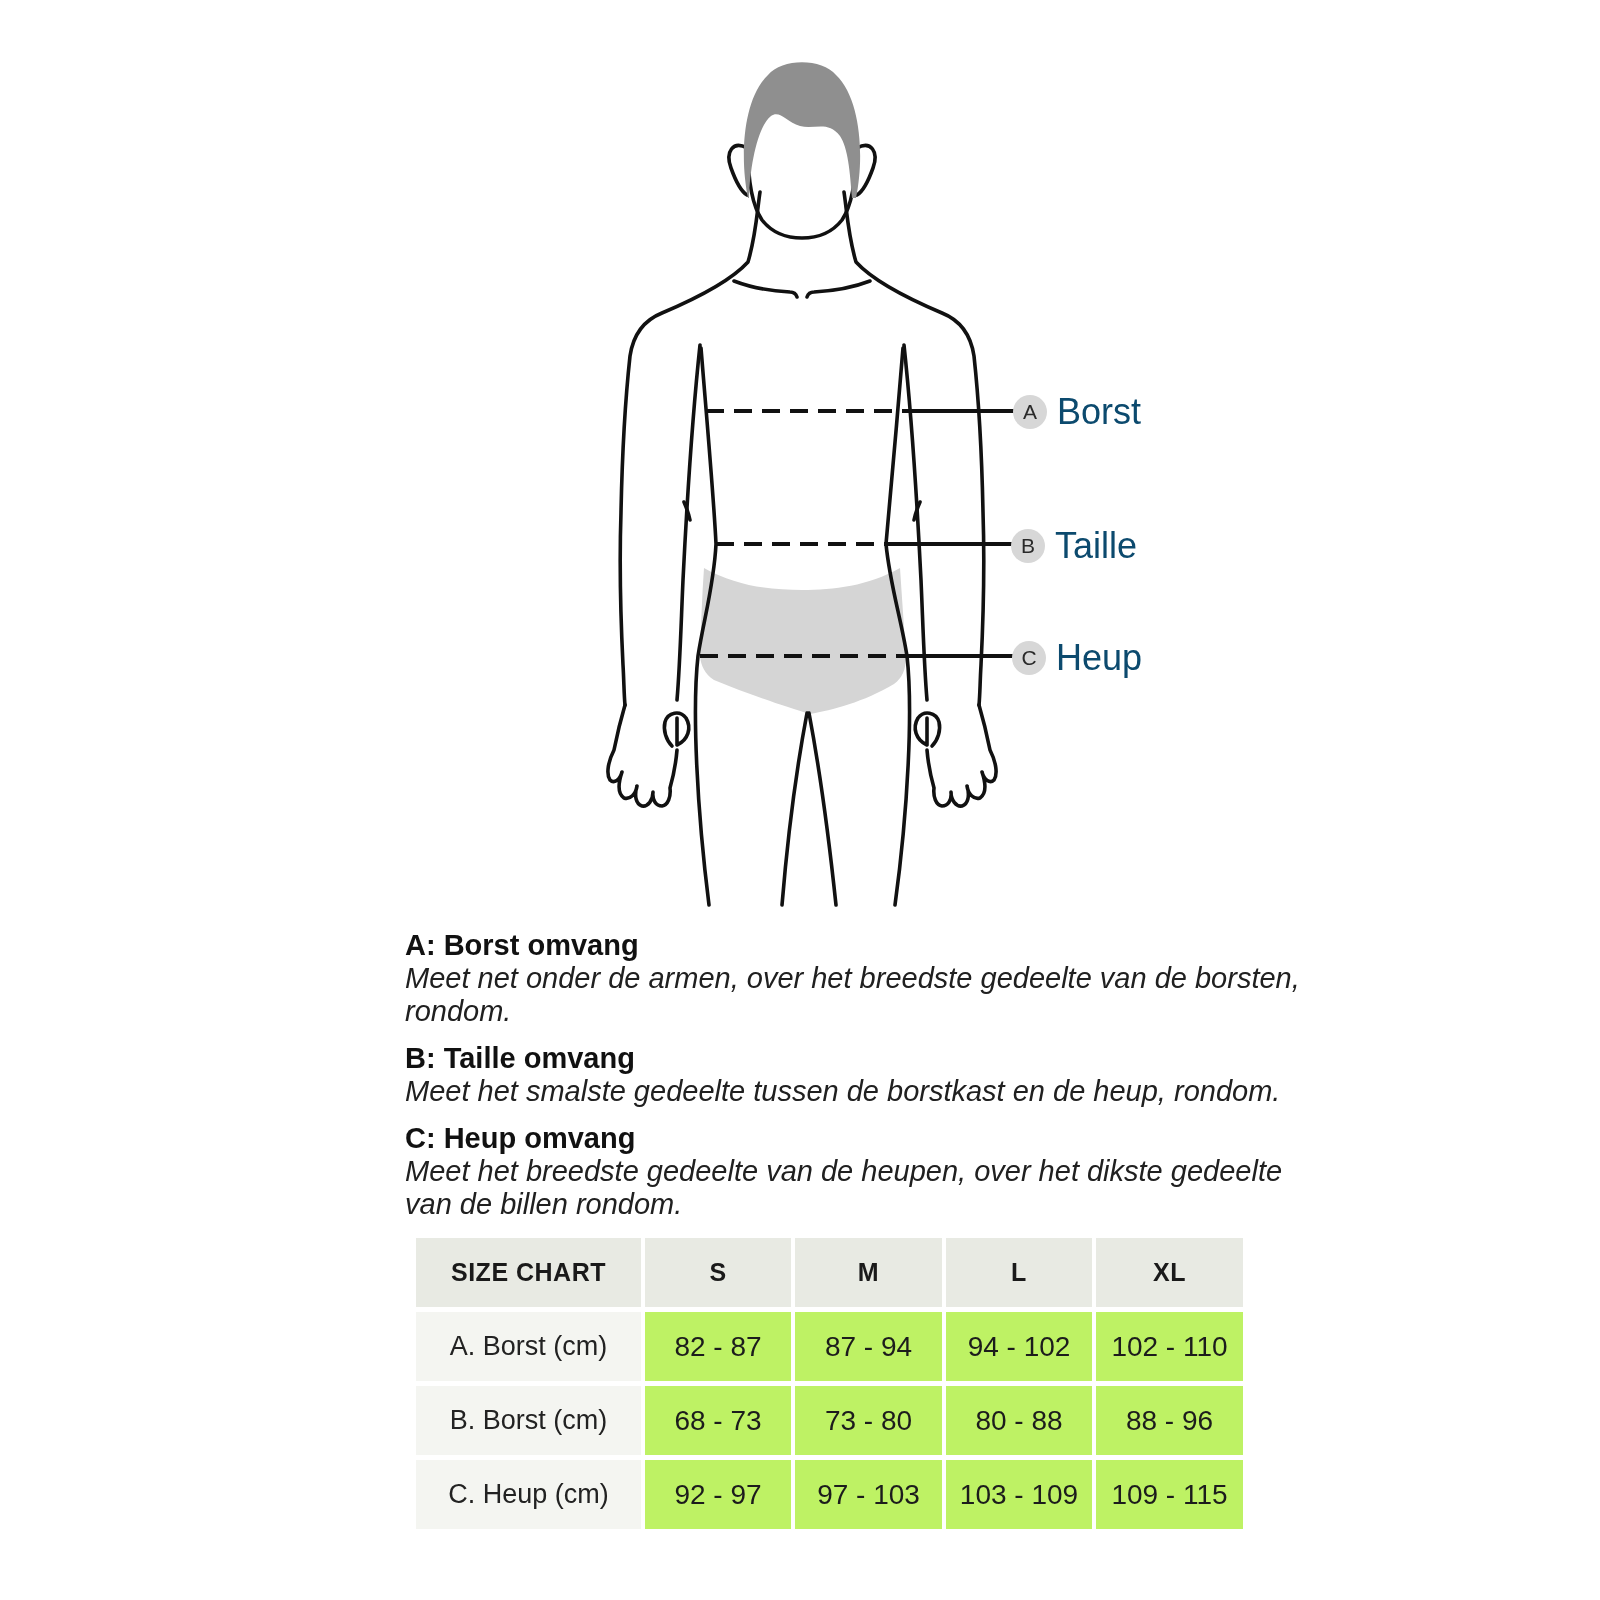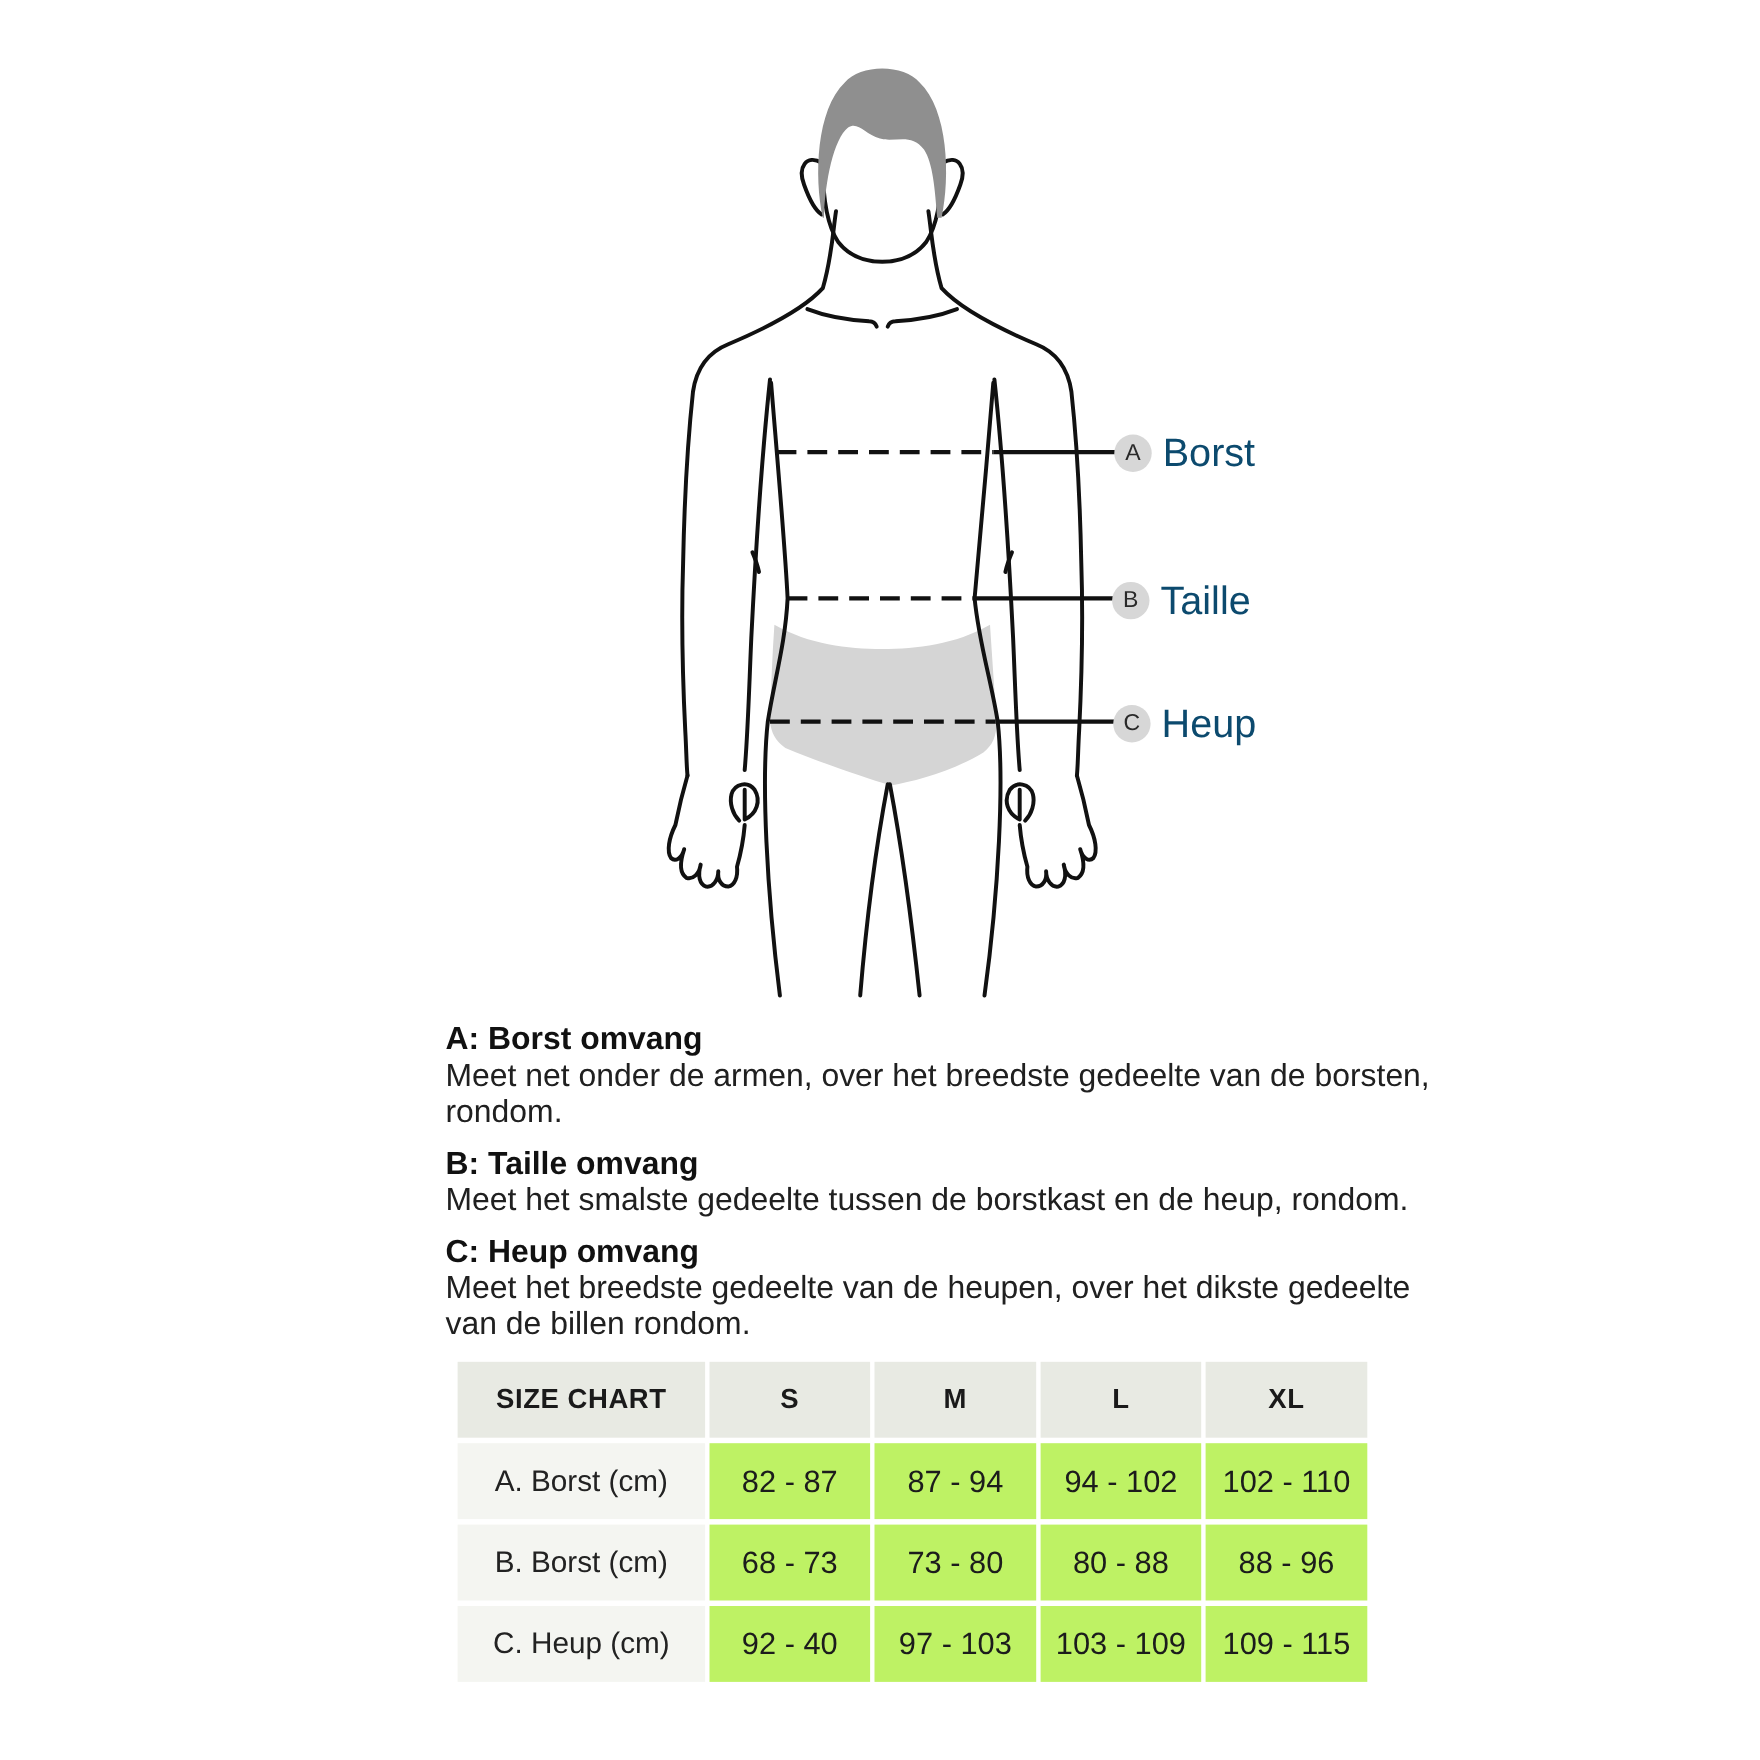--- a/index.html
+++ b/index.html
@@ -17,21 +17,21 @@
   }
   .measure-label .lbl{font-size:36px;color:#0c4a6e;line-height:1;}
   #label-a{left:1013px;top:394px;}
   #label-b{left:1011px;top:528px;}
   #label-c{left:1012px;top:640px;}
   
   .instructions{position:absolute;left:405px;top:929px;width:900px;}
   .instr-group{margin:0;}
   .instr-group + .instr-group{margin-top:14px;}
   .instr-heading{font-size:29px;font-weight:bold;line-height:33px;color:#111;white-space:nowrap;}
-  .instr-line{font-size:29px;line-height:33px;color:#202020;white-space:nowrap;}
+  .instr-line{font-size:29px;line-height:33px;color:#202020;white-space:nowrap;font-style:italic;}
   
   .size-table{
     position:absolute;left:416px;top:1238px;
     display:grid;
     grid-template-columns:225px 146px 147px 146px 147px;
     grid-auto-rows:69px;
     row-gap:5px;column-gap:4px;
   }
   .cell{display:flex;align-items:center;justify-content:center;}
   .cell.hdr{background:#e8eae3;font-weight:bold;font-size:25px;letter-spacing:0.5px;}
@@ -151,17 +151,17 @@
   <div class="cell val">94 - 102</div>
   <div class="cell val">102 - 110</div>
 
   <div class="cell rowlabel">B. Borst (cm)</div>
   <div class="cell val">68 - 73</div>
   <div class="cell val">73 - 80</div>
   <div class="cell val">80 - 88</div>
   <div class="cell val">88 - 96</div>
 
   <div class="cell rowlabel">C. Heup (cm)</div>
-  <div class="cell val">92 - 40</div>
+  <div class="cell val">92 - 97</div>
   <div class="cell val">97 - 103</div>
   <div class="cell val">103 - 109</div>
   <div class="cell val">109 - 115</div>
 </div>
 
 </body></html>

